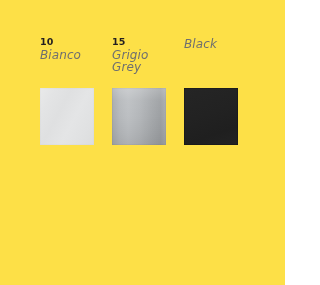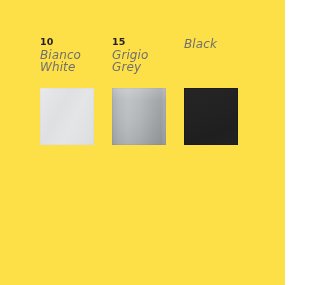--- a/index.html
+++ b/index.html
@@ -100,21 +100,20 @@
   }
 </style>
 </head>
 <body>
 
 <div id="swatch-card">
 
   <div class="swatch-column col-0">
     <div class="swatch-code">10</div>
     <div class="swatch-name-it">Bianco</div>
-    <div class="swatch-name-en">White</div>
     <div class="swatch-chip chip-white"></div>
   </div>
 
   <div class="swatch-column col-1">
     <div class="swatch-code">15</div>
     <div class="swatch-name-it">Grigio</div>
     <div class="swatch-name-en">Grey</div>
     <div class="swatch-chip chip-grey"></div>
   </div>
 

